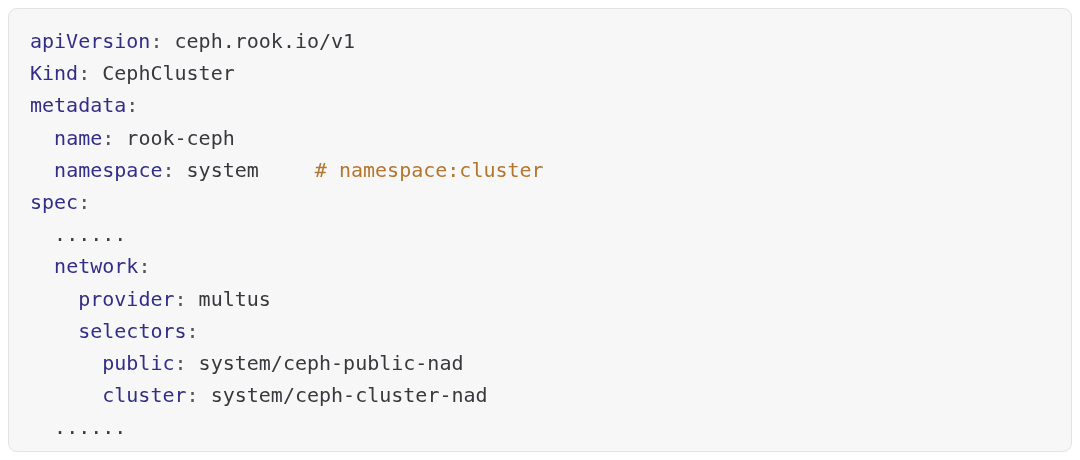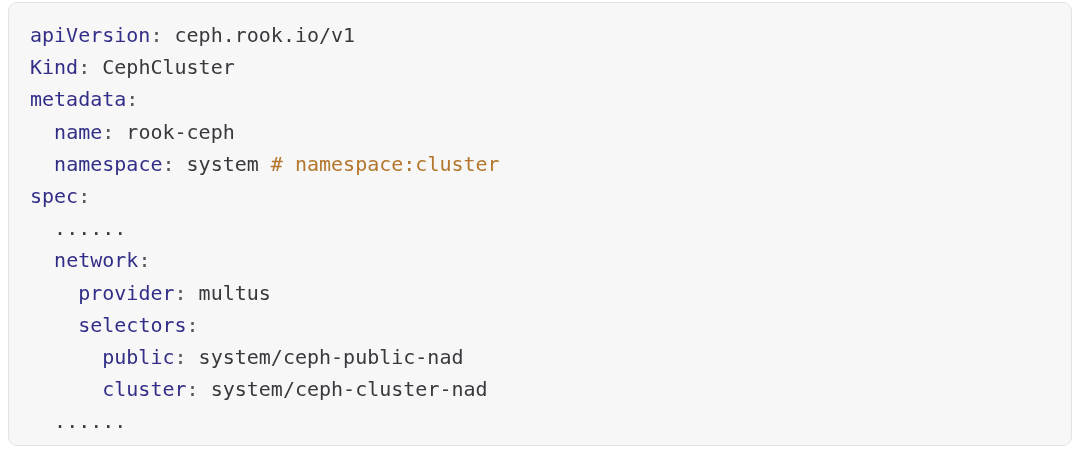--- a/index.html
+++ b/index.html
@@ -7,41 +7,41 @@
     padding: 0;
     background: #ffffff;
     width: 1080px;
     height: 460px;
     overflow: hidden;
     font-family: "DejaVu Sans Mono", "Liberation Mono", monospace;
   }
   .code-panel {
     position: absolute;
     left: 8px;
-    top: 2px;
+    top: 8px;
     width: 1064px;
     height: 444px;
     box-sizing: border-box;
     background: var(--panel-bg, #f7f7f8);
     border: 1px solid var(--panel-border, #e2e2e5);
     border-radius: 9px;
     padding: 16px 21px;
     overflow: hidden;
   }
   .code {
     font-size: 20px;
     line-height: 32.2px;
     white-space: pre;
     color: var(--value-color, #38383d);
   }
   .code-line { white-space: pre; }
   .yaml-key     { color: var(--key-color, #322e87); }
   .yaml-colon   { color: var(--punct-color, #55555c); }
   .yaml-value   { color: var(--value-color, #38383d); }
-  .yaml-comment { color: var(--comment-color, #b4762c); }
+  .yaml-comment { color: var(--comment-color, #b4762c); margin-left: 44px; }
   .yaml-ellipsis{ color: var(--value-color, #38383d); }
 </style>
 </head>
 <body style="background: rgb(255, 255, 255);">
 
 <div class="code-panel">
   <div class="code" id="code-root"><div class="code-line"><span class="yaml-key">apiVersion</span><span class="yaml-colon">:</span> <span class="yaml-value">ceph.rook.io/v1</span></div><div class="code-line"><span class="yaml-key">Kind</span><span class="yaml-colon">:</span> <span class="yaml-value">CephCluster</span></div><div class="code-line"><span class="yaml-key">metadata</span><span class="yaml-colon">:</span></div><div class="code-line">  <span class="yaml-key">name</span><span class="yaml-colon">:</span> <span class="yaml-value">rook-ceph</span></div><div class="code-line">  <span class="yaml-key">namespace</span><span class="yaml-colon">:</span> <span class="yaml-value">system</span> <span class="yaml-comment"># namespace:cluster</span></div><div class="code-line"><span class="yaml-key">spec</span><span class="yaml-colon">:</span></div><div class="code-line">  <span class="yaml-ellipsis">......</span></div><div class="code-line">  <span class="yaml-key">network</span><span class="yaml-colon">:</span></div><div class="code-line">    <span class="yaml-key">provider</span><span class="yaml-colon">:</span> <span class="yaml-value">multus</span></div><div class="code-line">    <span class="yaml-key">selectors</span><span class="yaml-colon">:</span></div><div class="code-line">      <span class="yaml-key">public</span><span class="yaml-colon">:</span> <span class="yaml-value">system/ceph-public-nad</span></div><div class="code-line">      <span class="yaml-key">cluster</span><span class="yaml-colon">:</span> <span class="yaml-value">system/ceph-cluster-nad</span></div><div class="code-line">  <span class="yaml-ellipsis">......</span></div></div>
 </div>
 
 </body></html>

